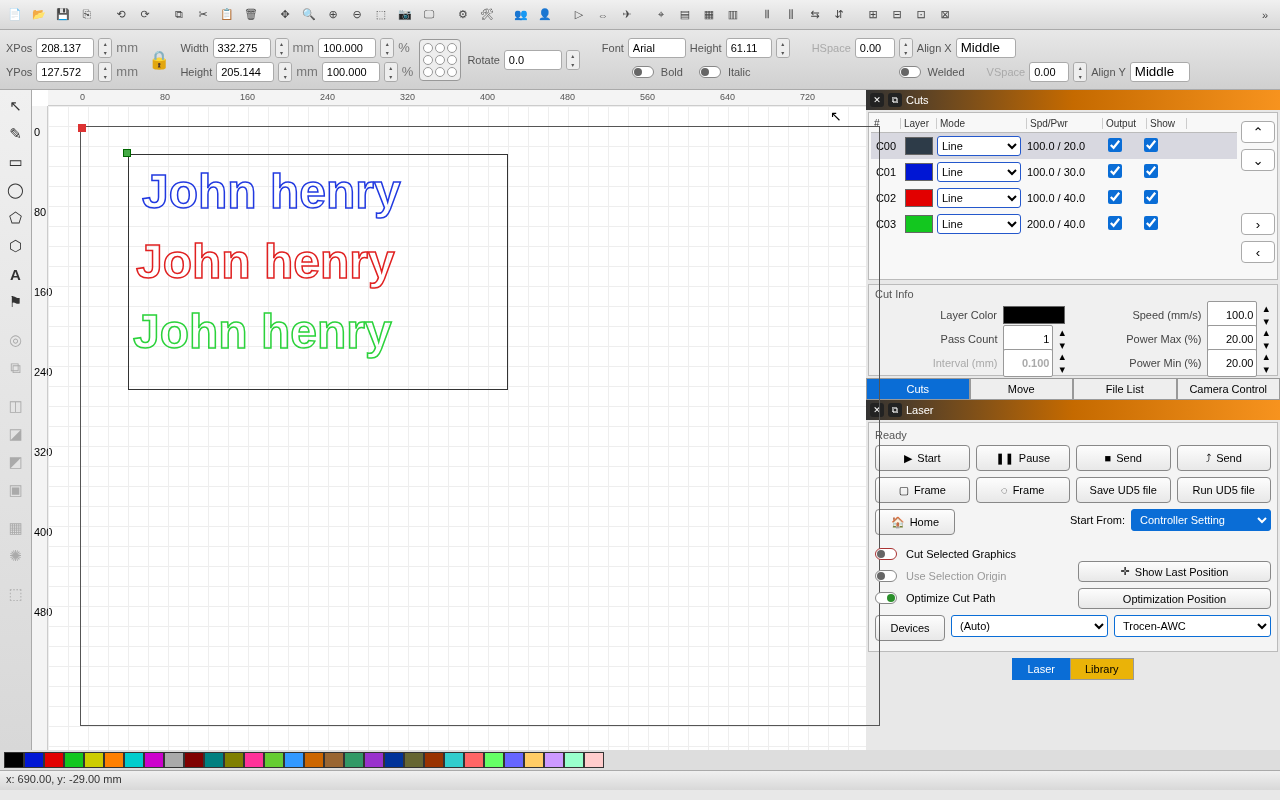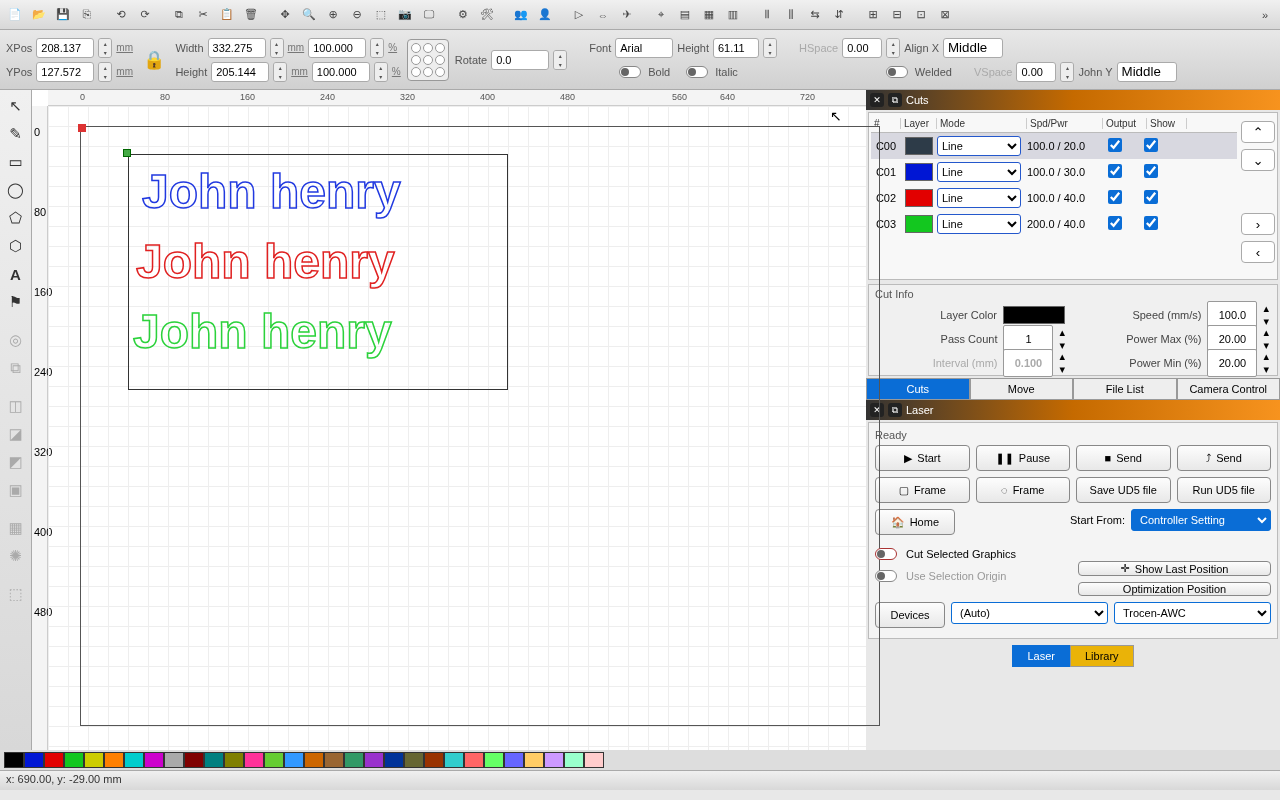--- a/index.html
+++ b/index.html
@@ -6,21 +6,21 @@
 body { font-family: Arial, sans-serif; font-size: 11px; background: #e8e8e8; width: 1280px; height: 800px; overflow: hidden; position: relative; }
 .toolbar-top { height: 30px; background: linear-gradient(#f0f0f0,#d8d8d8); border-bottom: 1px solid #aaa; display: flex; align-items: center; padding: 0 4px; gap: 2px; }
 .toolbar-top .tb-icon { width: 22px; height: 22px; display: flex; align-items: center; justify-content: center; color: #444; cursor: pointer; border-radius: 3px; }
 .toolbar-top .sep { width: 8px; }
 .props-bar { height: 60px; background: linear-gradient(#e8e8e8,#d0d0d0); border-bottom: 1px solid #aaa; display: flex; align-items: center; padding: 0 6px; gap: 6px; font-size: 11px; color: #555; }
 .props-bar .grp { display: flex; flex-direction: column; gap: 4px; }
 .props-bar .row { display: flex; align-items: center; gap: 4px; }
 .props-bar input[type=text] { width: 58px; height: 20px; border: 1px solid #aaa; border-radius: 3px; padding: 0 4px; font-size: 11px; }
 .props-bar .spin { display:inline-flex; flex-direction:column; border:1px solid #aaa; border-radius:3px; overflow:hidden; }
 .props-bar .spin div { width:12px; height:9px; background:#eee; font-size:6px; display:flex; align-items:center; justify-content:center; cursor:pointer; }
-.props-bar .unit { font-size:10px; color:#777;text-decoration:underline; }
+.props-bar .unit { font-size:13px; color:#777; }
 .lock-ico { font-size:18px; color:#888; padding:0 4px; }
 .font-sel { width:180px; height:20px; border:1px solid #aaa; border-radius:3px; background:#fff; padding:0 4px; }
 .dotgrid { width:42px; height:42px; border:1px solid #999; border-radius:4px; background:#eee; display:grid; grid-template-columns:repeat(3,1fr); grid-template-rows:repeat(3,1fr); padding:3px; gap:2px; }
 .dotgrid div { border:1px solid #999; border-radius:50%; background:#fff; }
 .chk-sw { display:inline-block; width:22px; height:12px; background:#fff; border:1px solid #888; border-radius:6px; position:relative; margin-right:3px; vertical-align:middle;}
 .chk-sw::after{content:'';position:absolute;width:8px;height:8px;background:#666;border-radius:50%;top:1px;left:1px;}
 .chk-sw.on::after{left:auto;right:1px;background:#2b8f2b;}
 .align-sel{width:60px;height:20px;border:1px solid #aaa;border-radius:3px;background:#fff;padding:0 4px;}
 .main-area { display:flex; height: 660px; }
 .left-tools { width:32px; background:linear-gradient(#f0f0f0,#d8d8d8); border-right:1px solid #aaa; display:flex; flex-direction:column; align-items:center; padding-top:4px; gap:4px; }
@@ -49,21 +49,21 @@
 .cuts-row select{width:84px;height:20px;border:1px solid #2458cc;border-radius:3px;background:#fff;font-size:11px;}
 .cuts-row .csp{width:76px;text-align:left;padding-left:6px;}
 .cuts-row .cchk{width:36px;text-align:center;}
 .cuts-row input[type=checkbox]{accent-color:#0a6dd6;width:14px;height:14px;}
 .cuts-side{width:34px;display:flex;flex-direction:column;gap:6px;padding-top:6px;}
 .cuts-side button{height:22px;border:1px solid #aaa;border-radius:4px;background:#fff;cursor:pointer;}
 .cutinfo { border:1px solid #bbb; margin:2px; background:#f0f0f0; font-size:11px; }
 .cutinfo .ttl{padding:3px 6px;color:#555;}
 .cutinfo .ci-row{display:flex;align-items:center;height:24px;gap:6px;padding:0 8px;}
 .cutinfo .ci-row .lbl{flex:1;text-align:right;color:#444;}
-.cutinfo input[type=text]{width:50px;height:28px;border:1px solid #999;border-radius:2px;text-align:center;padding:0 3px;font-size:11px;}
+.cutinfo input[type=text]{width:50px;height:28px;border:1px solid #999;border-radius:2px;text-align:right;padding:0 3px;font-size:11px;}
 .cutinfo .ci-swatch{width:62px;height:18px;background:#000;border:1px solid #666;}
 .tabs{display:flex;border-top:1px solid #999;}
 .tabs div{flex:1;text-align:center;padding:4px 0;background:#eee;border:1px solid #999;border-top:none;cursor:pointer;font-size:11px;}
 .tabs div.act{background:#0a6dd6;color:#fff;}
 .laser-body{border:1px solid #bbb;margin:2px;background:#f4f4f4;padding:6px 6px 4px 6px;font-size:11px;}
 .btn-row{display:flex;gap:6px;margin-bottom:6px;}
 .btn{flex:1;height:26px;border:1px solid #888;border-radius:4px;background:linear-gradient(#fdfdfd,#e8e8e8);display:flex;align-items:center;justify-content:center;gap:5px;cursor:pointer;font-size:11px;}
 .sel-wide{height:22px;border:1px solid #0a6dd6;border-radius:3px;background:#fff;padding:0 4px;font-size:11px;}
 .job-origin{display:grid;grid-template-columns:repeat(3,18px);grid-template-rows:repeat(3,18px);gap:4px;}
 .job-origin div{width:16px;height:16px;border:2px solid #888;border-radius:50%;background:#fff;}
@@ -235,21 +235,21 @@
       <span style="width:140px"></span>
       <span class="chk-sw"></span>
         <span>Welded</span>
       <span style="width:14px"></span>
       <span style="color:#aaa">VSpace</span>
       <input type="text" style="width: 40px;" value="0.00">
       <span class="spin">
           <div>▴</div>
           <div>▾</div>
         </span>
-      <span>John Y</span>
+      <span>Align Y</span>
       <input class="align-sel" value="Middle" style="">
     </div>
   </div>
 </div>
 
 <div class="main-area">
   <div class="left-tools">
     <div class="lt-icon">↖</div>
     <div class="lt-icon">✎</div>
     <div class="lt-icon">▭</div>
@@ -277,21 +277,21 @@
 
   <div class="canvas-wrap">
     <div class="ruler-h">
       <span style="left:32px">0</span>
         <span style="left:112px">80</span>
         <span style="left:192px">160</span>
         <span style="left:272px">240</span>
         <span style="left:352px">320</span>
         <span style="left:432px">400</span>
         <span style="left:512px">480</span>
-        <span style="left:624px">560</span>
+        <span style="left:592px">560</span>
         <span style="left:672px">640</span>
         <span style="left:752px">720</span>
     </div>
     <div class="ruler-v">
       <span style="top:20px">0</span>
         <span style="top:100px">80</span>
         <span style="top:180px">160</span>
         <span style="top:260px">240</span>
         <span style="top:340px">320</span>
         <span style="top:420px">400</span>
@@ -464,20 +464,24 @@
       </div>
       <div style="display:flex;gap:10px">
         <div style="flex:1">
           <div class="opt-row">
               <span class="chk-sw" style="border-color:#a33"></span>
               <span>Cut Selected Graphics</span>
             </div>
           <div class="opt-row">
               <span class="chk-sw"></span>
               <span style="color:#999">Use Selection Origin</span>
+            </div>
+          <div class="opt-row">
+              <span class="chk-sw on"></span>
+              <span>Optimize Cut Path</span>
             </div>
         </div>
         <div style="flex:1;display:flex;flex-direction:column;gap:6px;padding-top:18px">
           <div class="btn">✛ <span>Show Last Position</span></div>
           <div class="btn">
               <span>Optimization Position</span>
             </div>
         </div>
       </div>
       <div class="btn-row" style="margin-top:6px">

